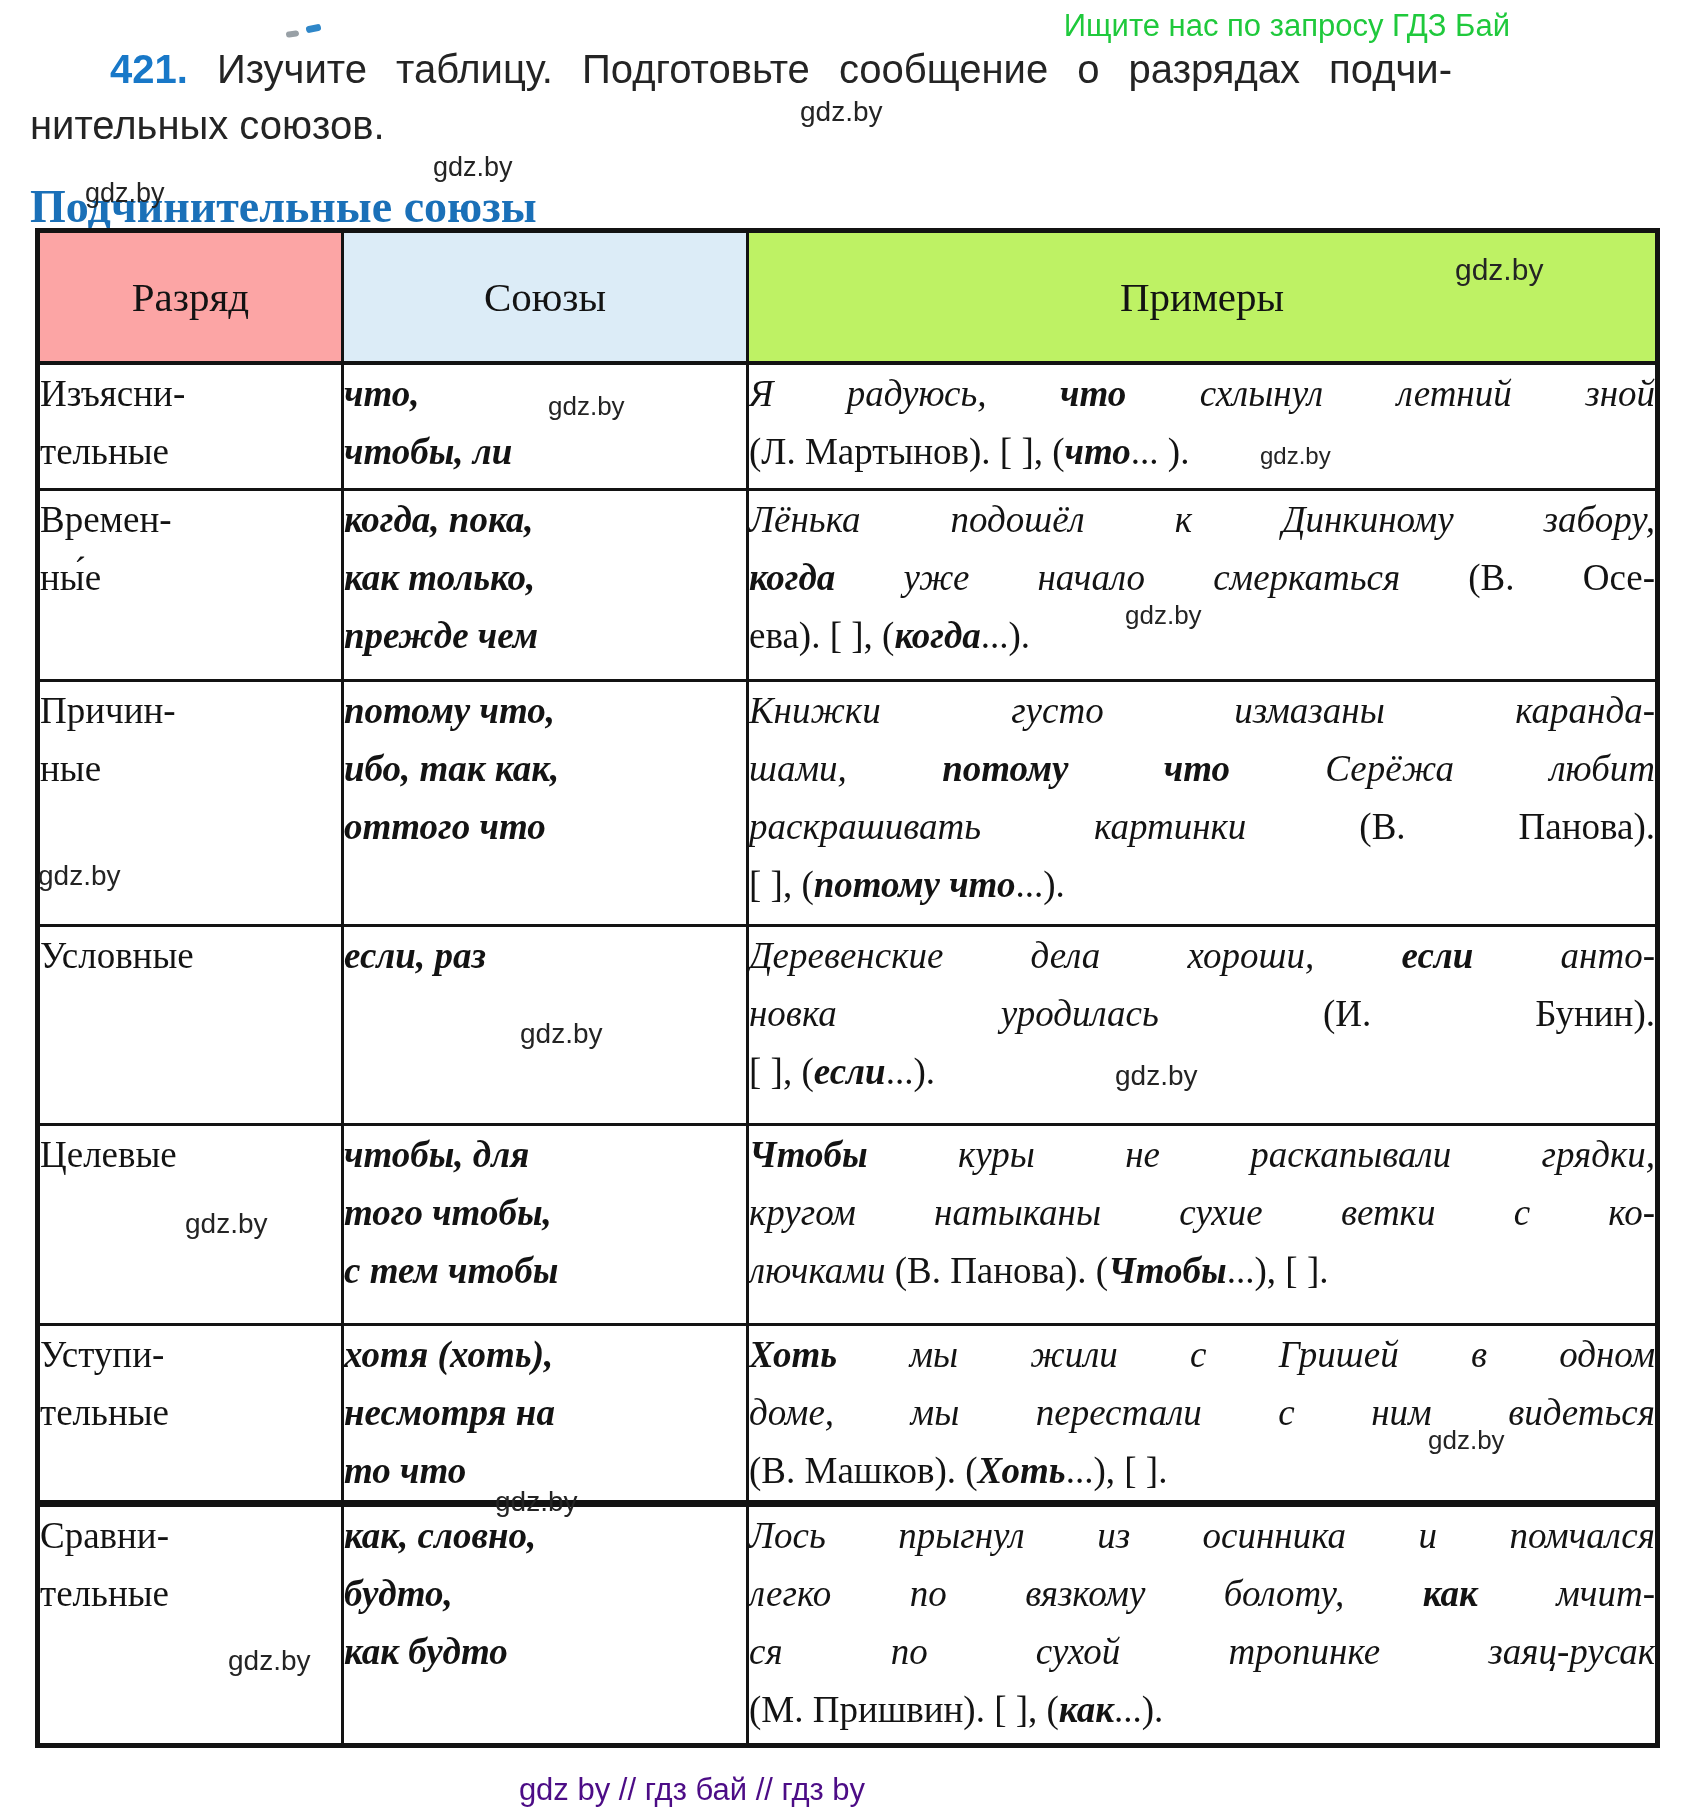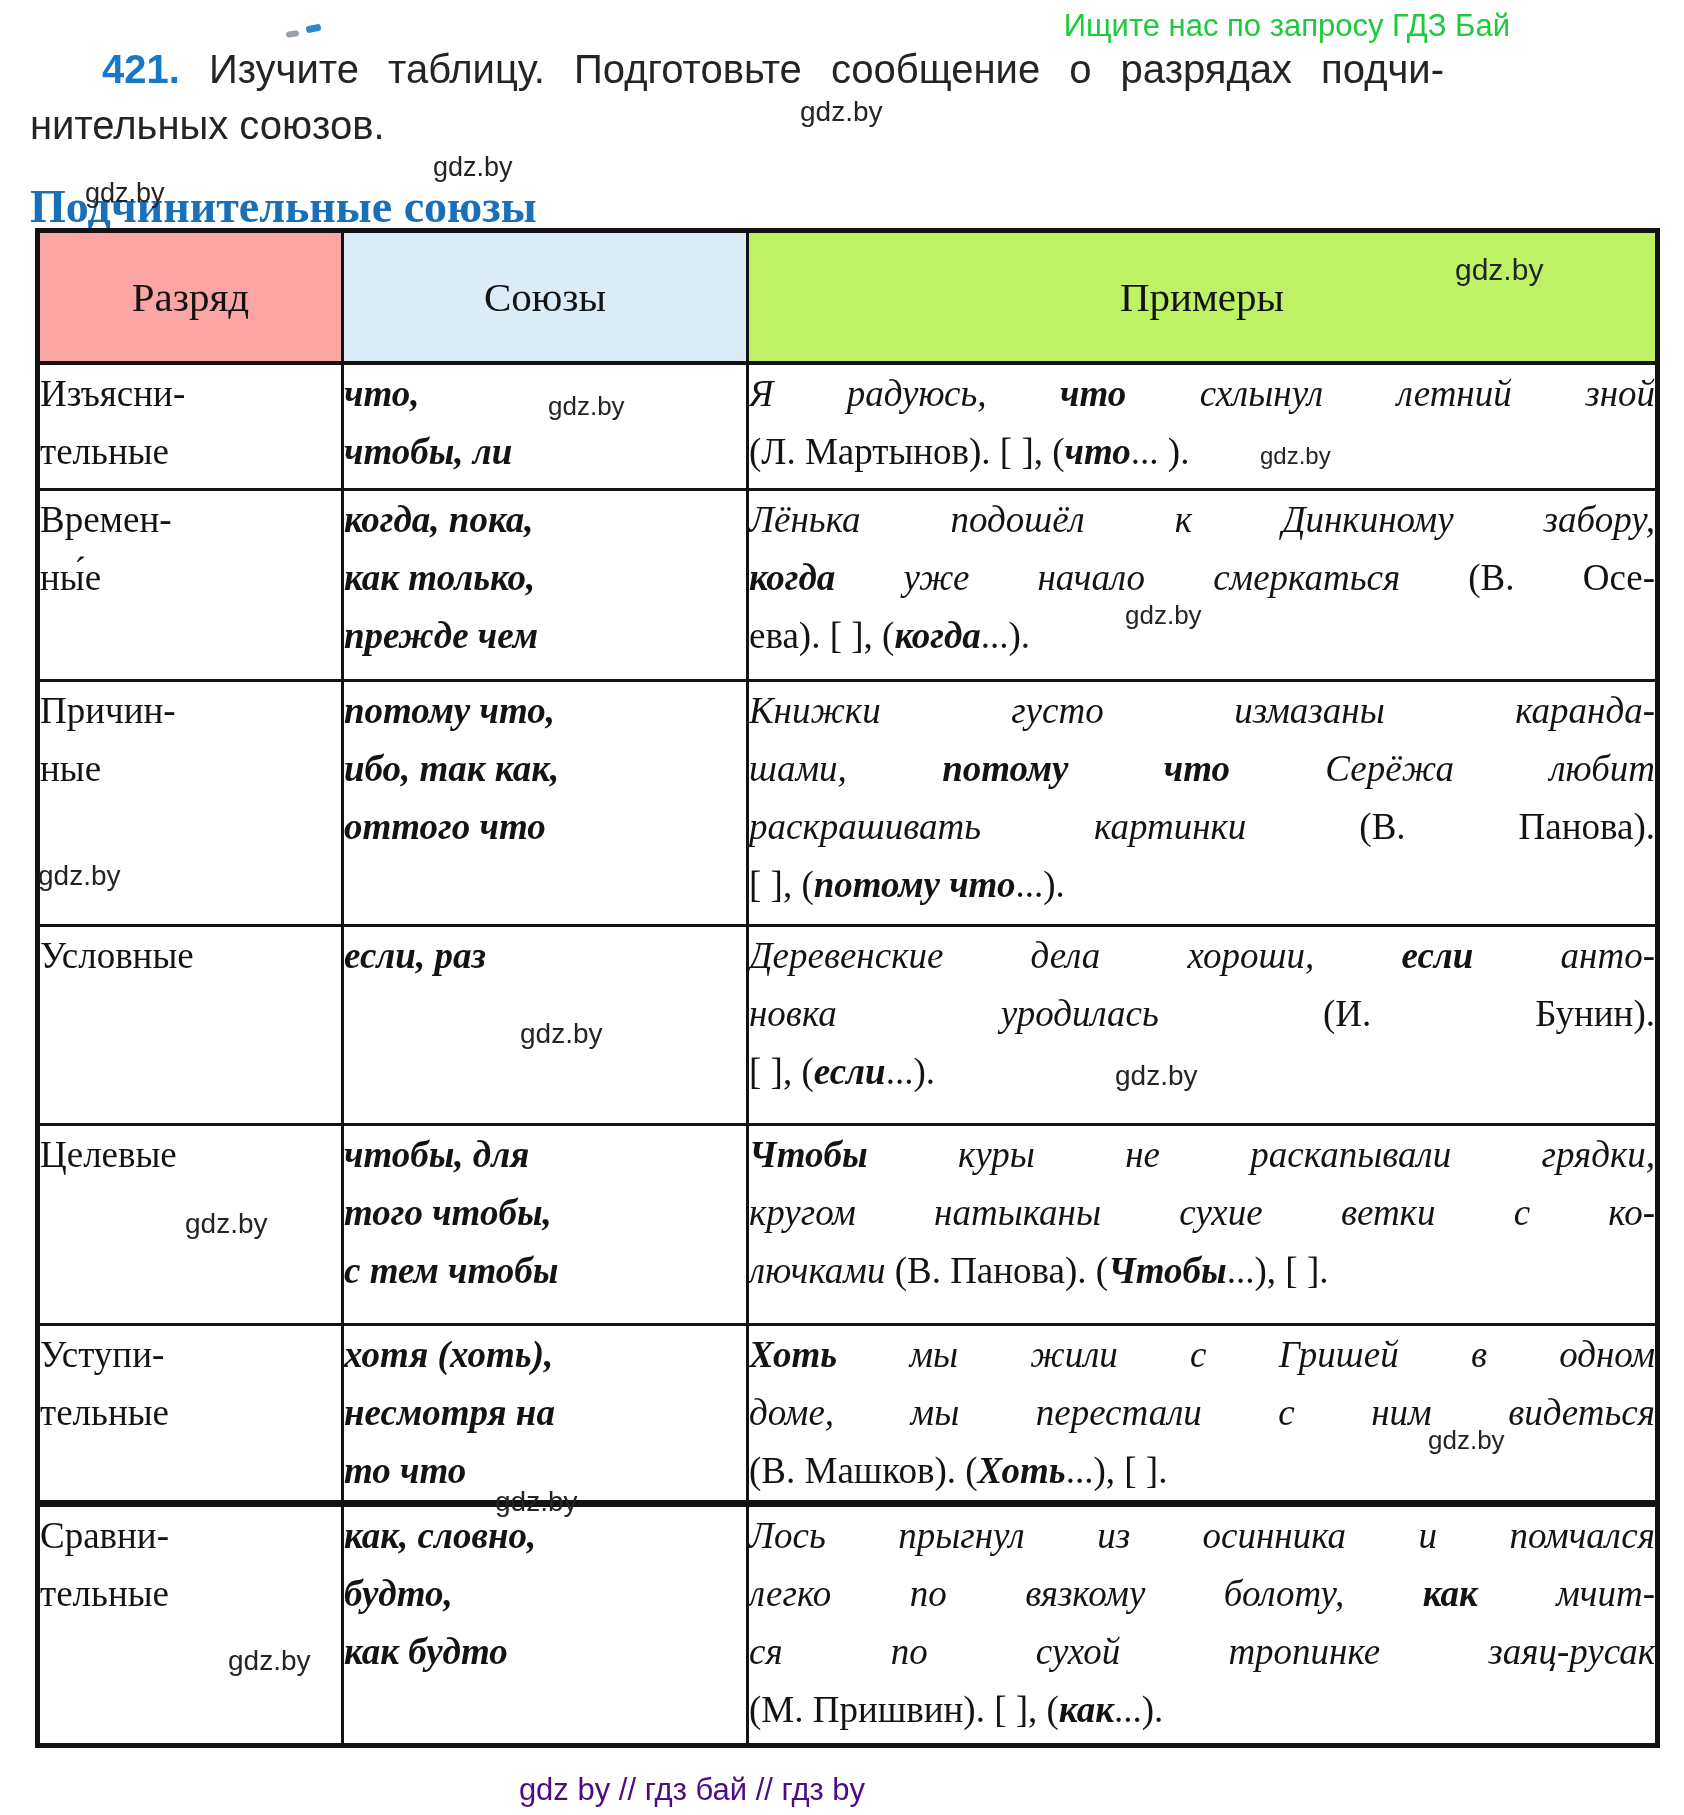--- a/index.html
+++ b/index.html
@@ -5,21 +5,21 @@
   html,body{margin:0;padding:0;}
   body{
     width:1684px;height:1815px;position:relative;background:#ffffff;
     font-family:"Liberation Sans",sans-serif;color:#1c1c1c;overflow:hidden;
   }
   .banner{
     position:absolute;top:8px;left:0;width:1510px;text-align:right;
     font-size:31px;font-weight:normal;
   }
   .instr-line1{
-    position:absolute;left:102px;top:47px;width:1342px;
+    position:absolute;left:110px;top:47px;width:1342px;
     font-size:40px;color:#242424;
     text-align:justify;text-align-last:justify;
   }
   .exercise-num{font-weight:bold;}
   .instr-line2{
     position:absolute;left:30px;top:103px;font-size:40px;color:#242424;
   }
   .art{position:absolute;border-radius:3px;}
   .art1{left:286px;top:31px;width:13px;height:6px;background:#98a0a6;transform:rotate(-8deg);}
   .art2{left:306px;top:25px;width:15px;height:7px;background:#2f87c9;transform:rotate(-12deg);}

